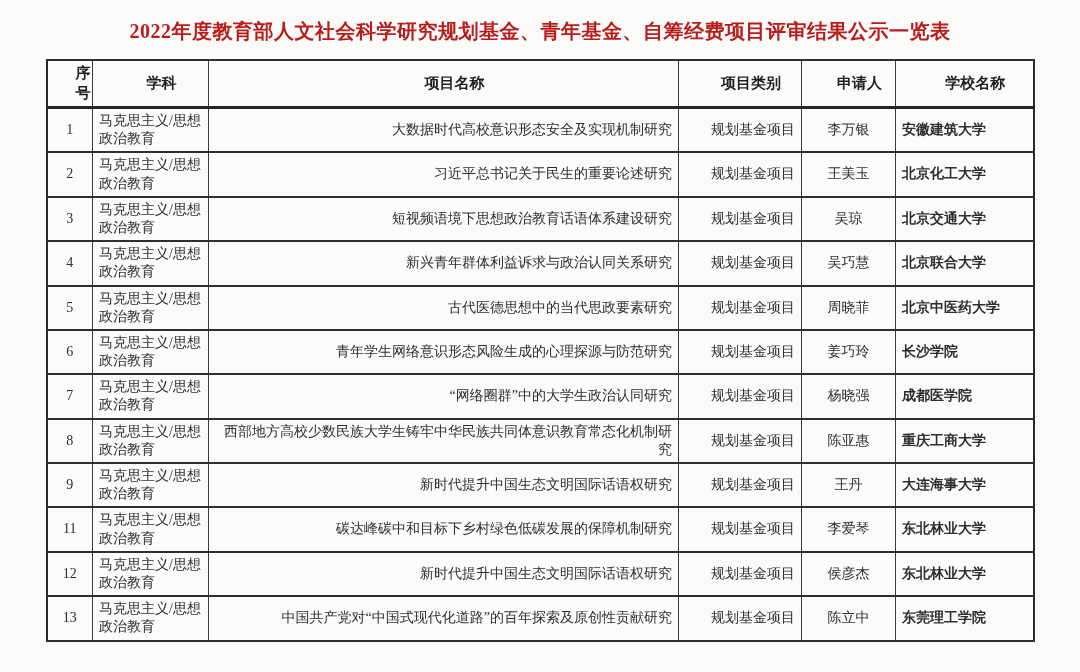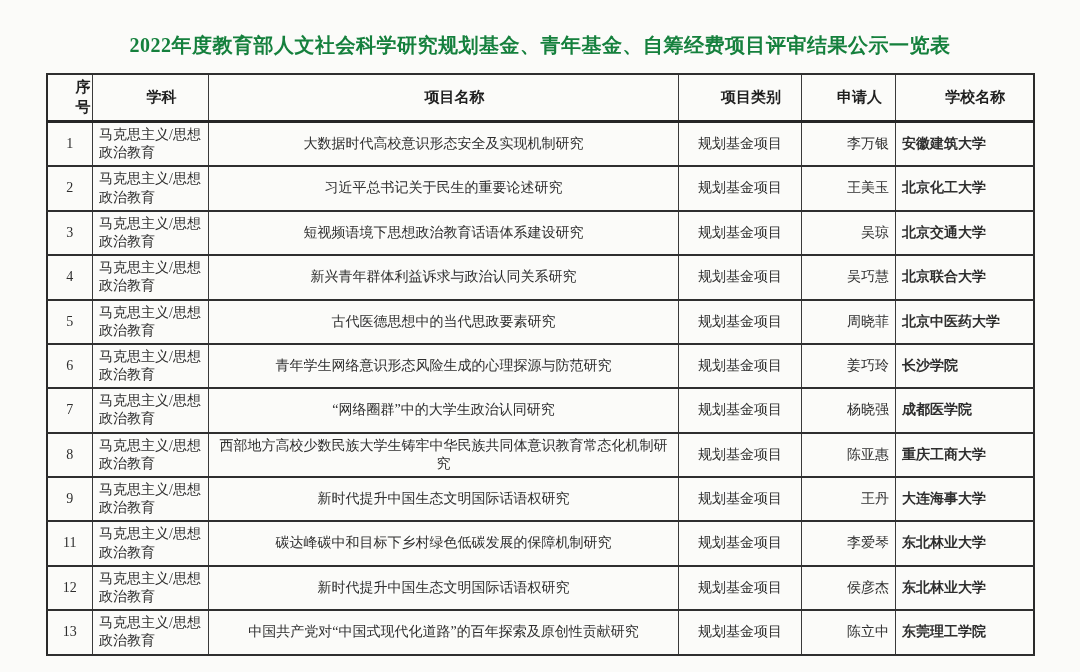--- a/index.html
+++ b/index.html
@@ -11,27 +11,27 @@
     overflow: hidden;
     font-family: "Liberation Serif", "DejaVu Serif", serif;
     color: #2e2e2e;
   }
   .page {
     width: 1080px;
     height: 672px;
     position: relative;
   }
   h1.doc-title {
-    margin: 14px;
+    margin: 0;
     padding-top: 18px;
     text-align: center;
     font-size: 20px;
     font-weight: bold;
     letter-spacing: 0.5px;
-    color: #15803d;
+    color: #b91c1c;
   }
   table.results {
     border-collapse: collapse;
     table-layout: fixed;
     width: 987px;
     margin: 14px auto 0 auto;
     background: #fbfbf9;
     border: 2px solid #2a2a2a;
   }
   table.results th, table.results td {
@@ -53,23 +53,23 @@
     height: 32px;
     border-bottom: 3px solid #262626;
     color: #1f1f1f;
     padding-left: 28px;
   }
   table.results td {
     height: 31px;
   }
   td.col0 { text-align: center; padding: 3px 2px; }
   td.col1 { text-align: left; padding: 2px 4px; margin-left: 11px; }
-  td.col2 { text-align: center; padding: 2px 9px; }
-  td.col3 { text-align: center; padding: 2px 9px; font-family: Liberation Serif, serif; }
-  td.col4 { text-align: right; padding: 2px 8px; }
+  td.col2 { text-align: right; padding: 2px 9px; }
+  td.col3 { text-align: right; padding: 2px 9px; font-family: Liberation Serif, serif; }
+  td.col4 { text-align: center; padding: 2px 8px; }
   td.col5 { text-align: left; padding: 2px 8px; font-weight: bold; }
 </style>
 </head>
 <body>
 
 <div class="page">
 
   <h1 class="doc-title">2022年度教育部人文社会科学研究规划基金、青年基金、自筹经费项目评审结果公示一览表</h1>
 
   <table class="results">

